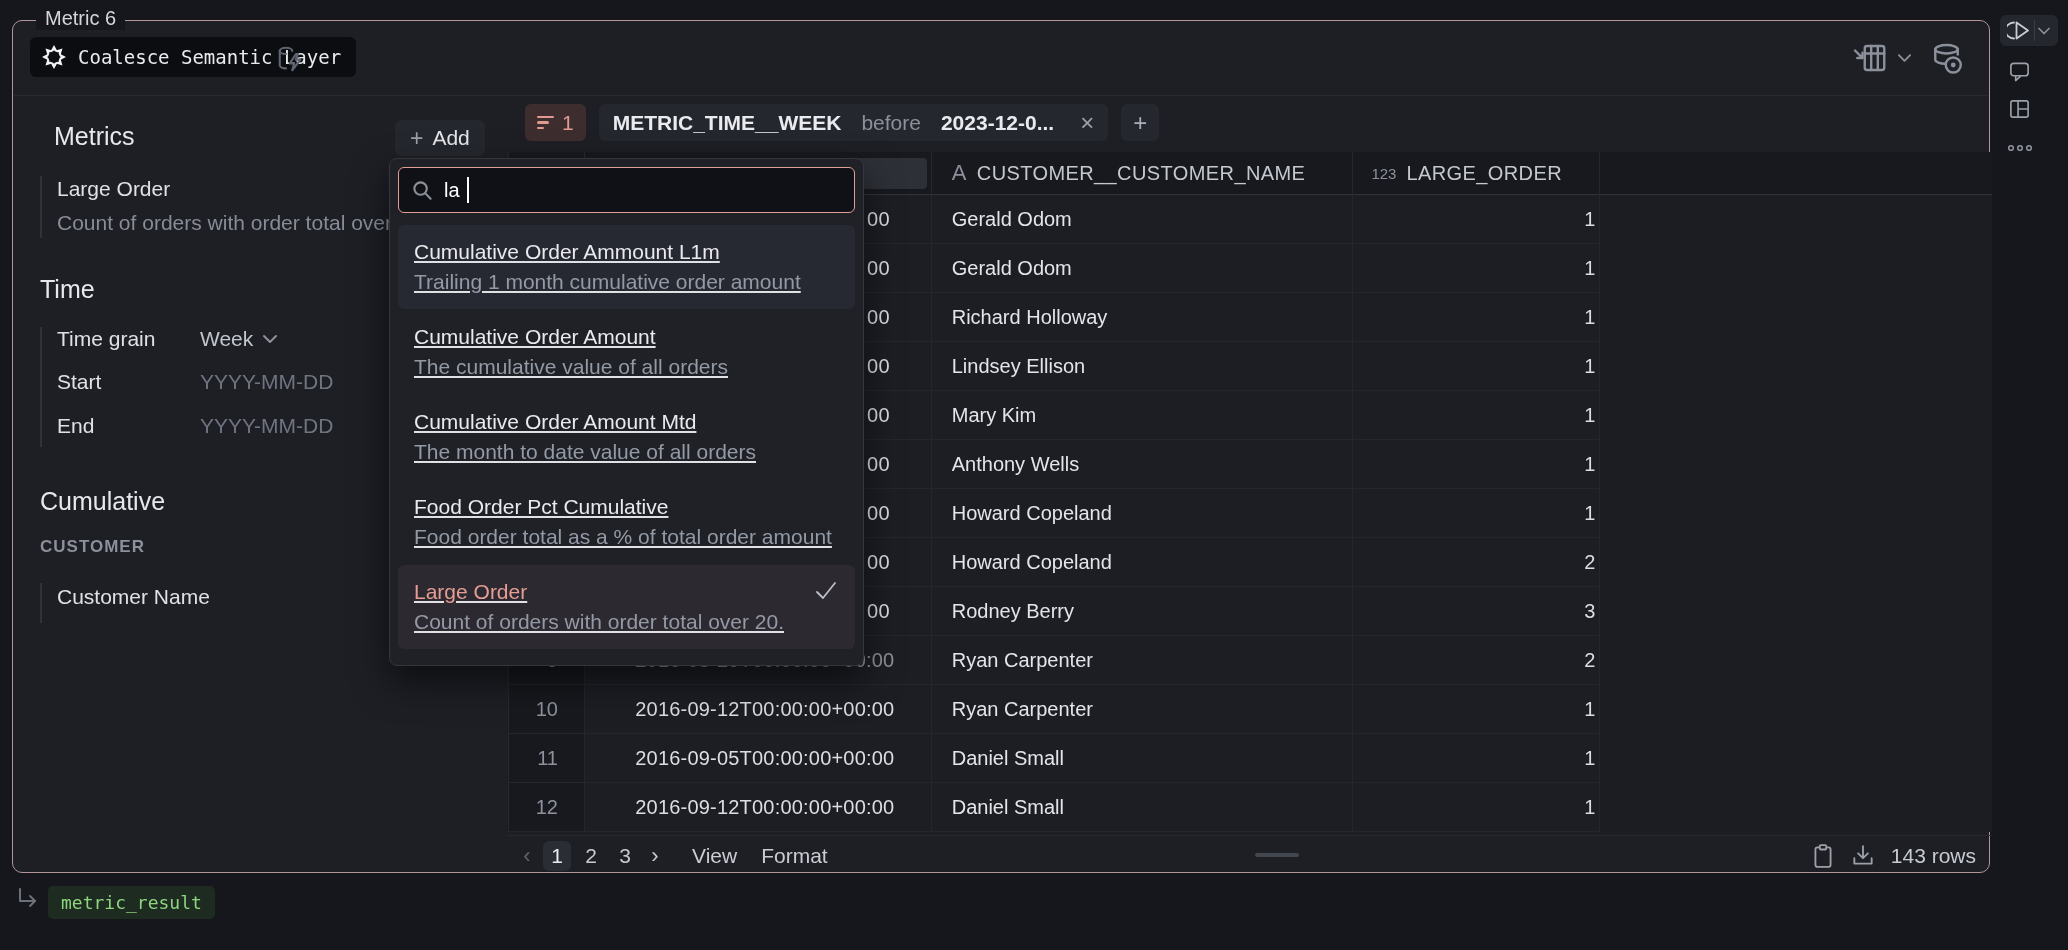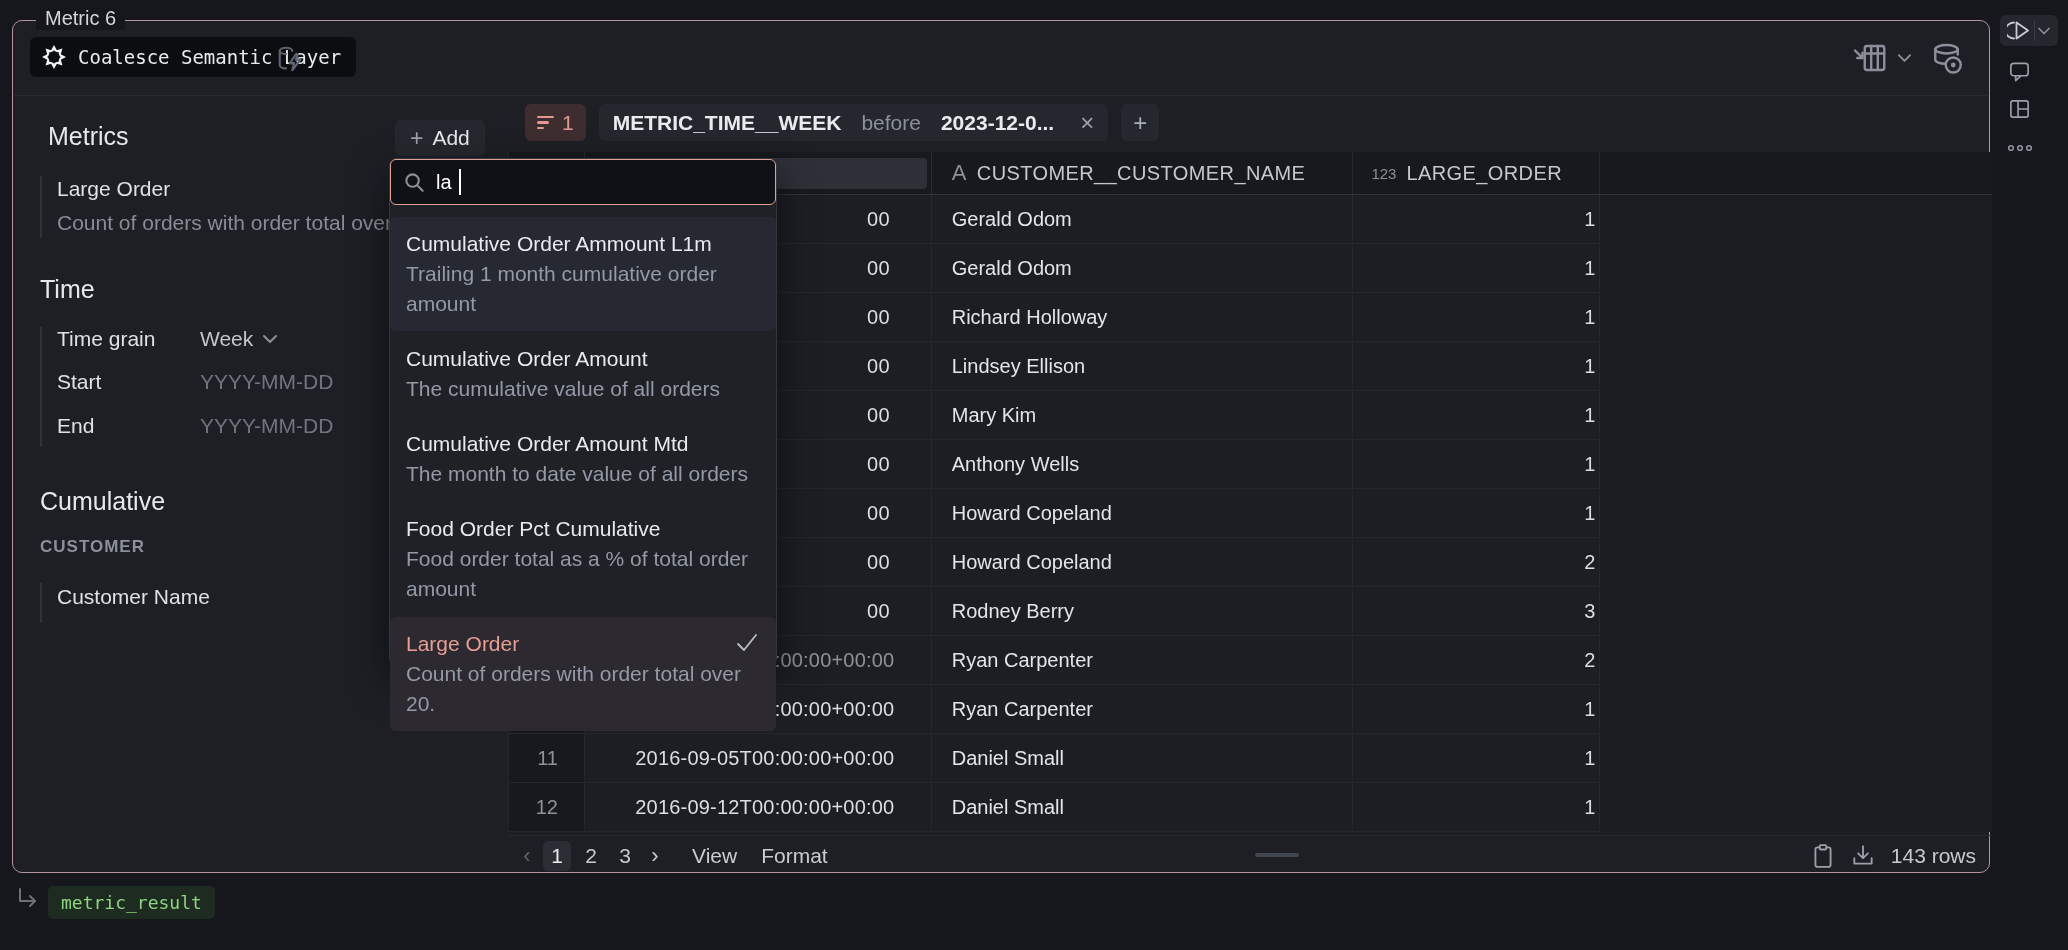--- a/index.html
+++ b/index.html
@@ -85,31 +85,31 @@
   .pg-chev.dis { color:#5d6470; }
   .page-btn { min-width:28px; height:30px; display:inline-flex; align-items:center;
     justify-content:center; border-radius:6px; margin:0 3px; cursor:pointer; color:#c6cad1; }
   .page-btn.current { background:#2b2d35; color:#e8eaed; }
   .pg-act { margin-left:24px; cursor:pointer; }
   .pg-right { margin-left:auto; display:flex; align-items:center; gap:15px; color:#c6cad1; }
   .hthumb { left:1255px; top:853px; width:44px; height:4px; background:#42464e;
     border-radius:2px; z-index:2; cursor:pointer; }
 
   
-  .dropdown { left:389px; top:158px; width:388px; height:508px; background:#1f2127;
-    border:1px solid #34363e; border-radius:8px; z-index:10;
+  .dropdown { left:389px; top:158px; width:475px; height:508px; background:#1f2127;
+    border:1px solid #34363e; border-radius:8px; padding:8px; z-index:10;
     box-shadow:0 16px 36px rgba(0,0,0,.55); }
   .search { height:46px; border:1.6px solid #e0a093; border-radius:6px; background:#101116;
     display:flex; align-items:center; position:relative; }
   .search svg { margin-left:12px; }
   .search input { flex:1; background:transparent; border:none; outline:none; color:#fff;
     font-size:20px; padding-left:10px; font-family:inherit; }
   .caret { position:absolute; left:68px; top:9px; width:2px; height:26px; background:#fff; }
   .items { margin-top:12px; }
-  .item { border-radius:6px; padding:12px 16px; position:relative; margin-bottom:1px; cursor:pointer; }
+  .item { border-radius:6px; padding:12px 16px; position:relative; margin-bottom:1px; cursor:pointer;text-decoration:underline; }
   .item .t { font-size:21px; line-height:30px; color:#e8eaed; }
   .item .d { font-size:21px; line-height:30px; color:#939aa5; }
   .item.hl { background:#272932; }
   .item.sel { background:#2d2931; }
   .item.sel .t { color:#e59d94; }
   .check { position:absolute; right:16px; top:14px; display:none; }
   .check.show { display:block; }
 
   
   .runbox { left:2000px; top:15px; width:58px; height:31px; background:#25272e; border-radius:6px;
@@ -170,21 +170,21 @@
       <ellipse cx="11" cy="5.5" rx="7.5" ry="2.8"></ellipse>
       <path d="M3.5,5.5 V12.5 C3.5,13.9 6.6,15.1 10.5,15.2"></path>
       <path d="M18.5,5.5 V9"></path>
       <circle cx="15.5" cy="16" r="5"></circle>
       <circle cx="15.5" cy="16" r="1.6" fill="#8b909b" stroke="none"></circle>
     </svg>
   </span>
 
   <div class="abs top-divider"></div>
 
-  <div class="abs h1" style="left:48px;top:122px;">Metrics</div>
+  <div class="abs h1" style="left:54px;top:122px;">Metrics</div>
   <div class="abs addbtn">
     <span class="plus">+</span>
     <span>Add</span>
   </div>
   <div class="abs indent" style="left:40px;top:176px;height:62px;"></div>
   <div class="abs lbl" style="left:57px;top:177px;">Large Order</div>
   <div class="abs sub" style="left:57px;top:211px;">Count of orders with order total over 20.</div>
 
   <div class="abs h1" style="left:40px;top:275px;">Time</div>
   <div class="abs indent" style="left:40px;top:327px;height:120px;"></div>

